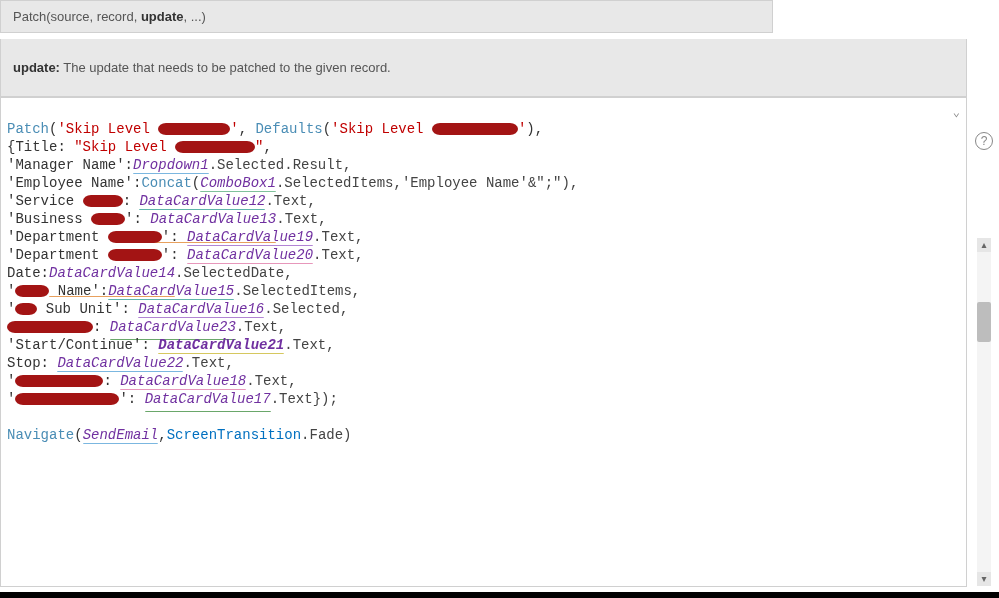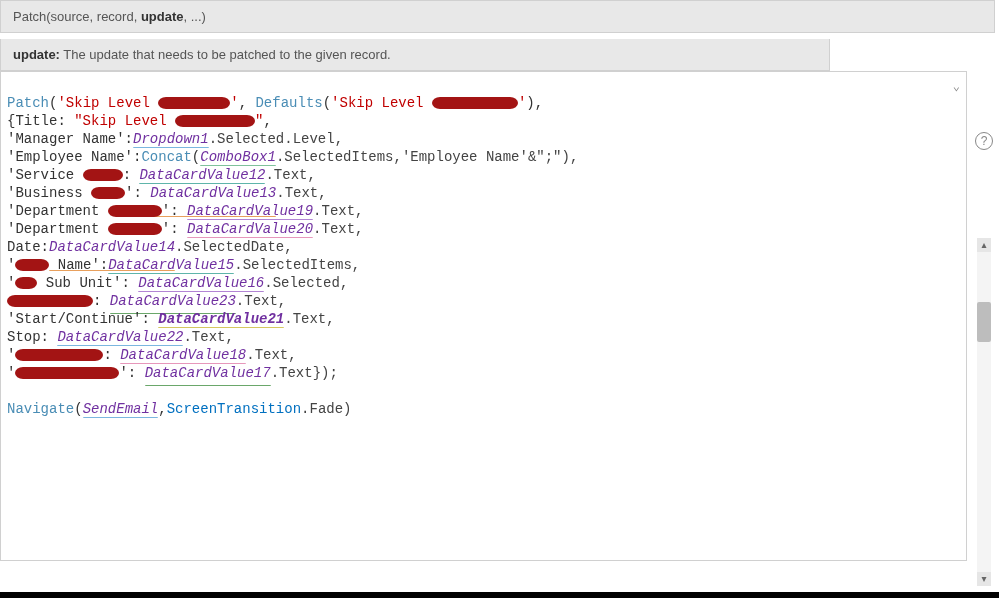--- a/index.html
+++ b/index.html
@@ -10,31 +10,31 @@
       background: #fff;
       position: relative;
       overflow: hidden;
     }
     .header1 {
       background: #e8e8e8;
       border: 1px solid #d0d0d0;
       padding: 8px 12px;
       font-size: 13px;
       color: #555;
-      width: 995px;
+      width: 773px;
     }
     .header1 b { font-weight: bold; color: #333; }
     .header2 {
       background: #e8e8e8;
       border: 1px solid #d0d0d0;
       border-top: none;
-      padding: 8px 12px;
+      padding: 21px 12px;
       font-size: 13px;
       color: #555;
-      width: 830px;
+      width: 967px;
       margin-top: 6px;
     }
     .header2 b { font-weight: bold; color: #333; }
     .code-area {
       border: 1px solid #d0d0d0;
       background: #fff;
       width: 967px;
       height: 490px;
       padding: 4px 6px;
       font-family: Consolas, "Courier New", monospace;
@@ -136,21 +136,21 @@
   <span>Patch(source, record, </span><b>update</b><span>, ...)</span>
 </div>
 
 <div class="header2">
   <b>update:</b><span> The update that needs to be patched to the given record.</span>
 </div>
 
 <div class="code-area">
 <span class="kw-func">Patch</span><span class="plain">(</span><span class="str-red">'Skip Level </span><span class="redact" style="width:72px"></span><span class="str-red">'</span><span class="plain">, </span><span class="kw-func">Defaults</span><span class="plain">(</span><span class="str-red">'Skip Level </span><span class="redact" style="width:86px"></span><span class="str-red">'</span><span class="plain">),</span>
 <span class="plain">{Title: </span><span class="str-red">"Skip Level </span><span class="redact" style="width:80px"></span><span class="str-red">"</span><span class="plain">,</span>
-<span class="plain">'Manager Name':</span><span class="ident ul-blue">Dropdown1</span><span class="prop">.Selected.Level,</span>
+<span class="plain">'Manager Name':</span><span class="ident ul-blue">Dropdown1</span><span class="prop">.Selected.Result,</span>
 <span class="plain">'Employee Name':</span><span class="kw-func">Concat</span><span class="plain">(</span><span class="ident ul-green">ComboBox1</span><span class="prop">.SelectedItems,'Employee Name'&amp;";"),</span>
 <span class="plain">'Service </span><span class="redact" style="width:40px"></span><span class="plain">: </span><span class="ident ul-teal">DataCardValue12</span><span class="prop">.Text,</span>
 <span class="plain">'Business </span><span class="redact" style="width:34px"></span><span class="plain">': </span><span class="ident ul-orange">DataCardValue13</span><span class="prop">.Text,</span>
 <span class="plain">'Department </span><span class="redact" style="width:54px"></span><span class="plain">': </span><span class="ident ul-purple">DataCardValue19</span><span class="prop">.Text,</span>
 <span class="plain">'Department </span><span class="redact" style="width:54px"></span><span class="plain">': </span><span class="ident ul-pink">DataCardValue20</span><span class="prop">.Text,</span>
 <span class="plain">Date:</span><span class="ident ul-orange">DataCardValue14</span><span class="prop">.SelectedDate,</span>
 <span class="plain">'</span><span class="redact" style="width:34px"></span><span class="plain"> Name':</span><span class="ident ul-teal">DataCardValue15</span><span class="prop">.SelectedItems,</span>
 <span class="plain">'</span><span class="redact" style="width:22px"></span><span class="plain"> Sub Unit': </span><span class="ident ul-purple">DataCardValue16</span><span class="prop">.Selected,</span>
 <span class="redact" style="width:86px"></span><span class="plain">: </span><span class="ident ul-green2">DataCardValue23</span><span class="prop">.Text,</span>
 <span class="plain">'Start/Continue': </span><span class="ident ul-yellow">DataCardValue21</span><span class="prop">.Text,</span>

